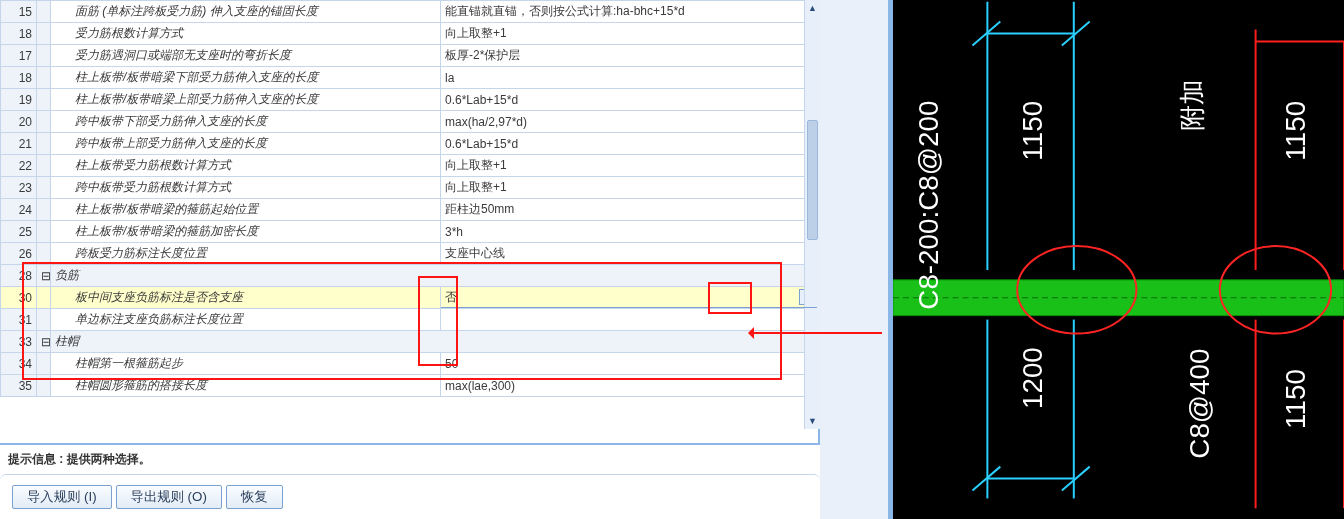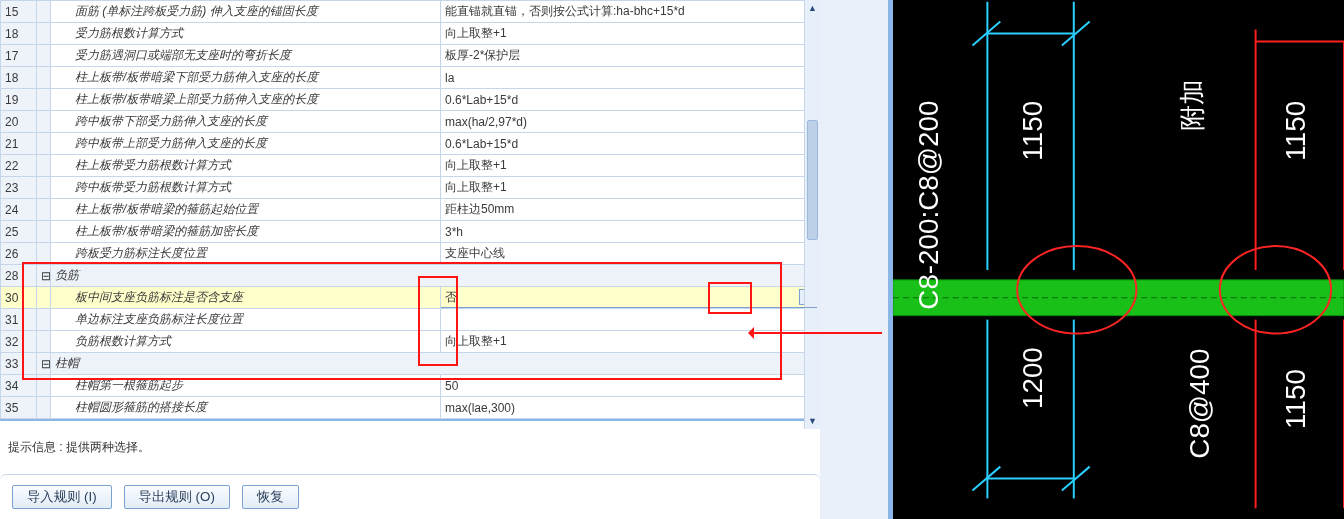--- a/index.html
+++ b/index.html
@@ -36,21 +36,21 @@
       padding: 2px 4px;
       white-space: nowrap;
       overflow: hidden;
       text-overflow: ellipsis;
       font-size: 12px;
       color: #3a3a3a;
       vertical-align: middle;
     }
     .rownum {
       width: 36px;
-      text-align: left;
+      text-align: right;
       background: #eef3fa;
       color: #3a4a66;
     }
     .expander-cell {
       width: 14px;
       text-align: center;
       background: #eef3fa;
       padding: 0;
       font-size: 10px;
       color: #555;
@@ -73,28 +73,29 @@
     .dd-list {
       position: absolute;
       left: 0; right: 0; top: 20px;
       background: #fff;
       border: 1px solid #7aa1d0;
       z-index: 5;
     }
     .dd-opt { padding: 2px 6px; }
 
     .hint-line {
-      padding: 18px 8px;
+      padding: 6px 8px;
       border-top: 2px solid #8ab6e8;
       color: #333;
+      font-weight: bold;
     }
     .button-bar {
       padding: 10px 12px;
       border-top: 1px solid #c5d6ea;
-      display: flex; gap: 12px; border-radius: 6px;
+      display: flex; gap: 4px; border-radius: 6px;
     }
     .btn {
       padding: 2px 14px;
       border: 1px solid #7aa1d0;
       background: linear-gradient(#fafcff,#e2ecf8);
       color: #2a3f5a;
       cursor: pointer;
       border-radius: 2px;
     }
 
@@ -261,26 +262,20 @@
                 <div class="dd-opt">是</div>
               </div></td>
           </tr>
           <tr>
             <td class="rownum">31</td>
             <td class="expander-cell"></td>
             <td class="name-col indent1">单边标注支座负筋标注长度位置</td>
             <td class="val-col"></td>
           </tr>
           <tr>
-            <td class="rownum">32</td>
-            <td class="expander-cell"></td>
-            <td class="name-col indent1">负筋根数计算方式</td>
-            <td class="val-col">向上取整+1</td>
-          </tr>
-          <tr>
             <td class="rownum">33</td>
             <td class="expander-cell">⊟</td>
             <td class="name-col group-label" colspan="2">柱帽</td>
           </tr>
           <tr>
             <td class="rownum">34</td>
             <td class="expander-cell"></td>
             <td class="name-col indent1">柱帽第一根箍筋起步</td>
             <td class="val-col">50</td>
           </tr>

